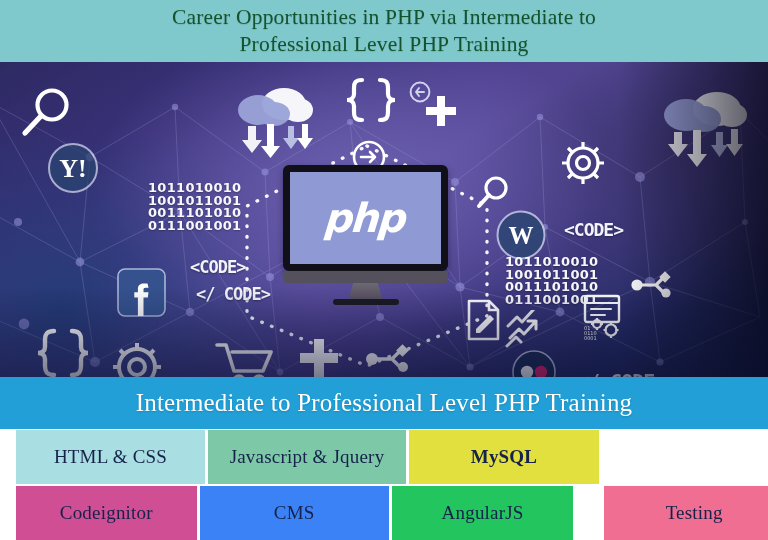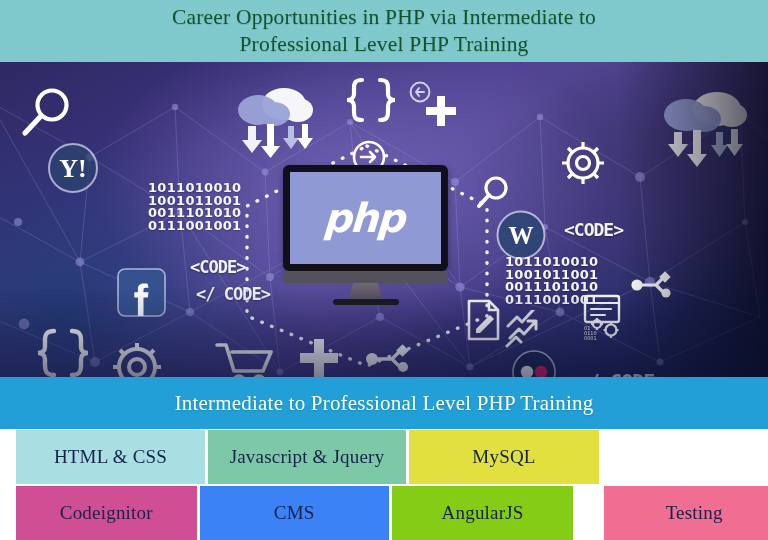--- a/index.html
+++ b/index.html
@@ -142,21 +142,21 @@
     position: absolute;
     left: 0; top: 377px;
     width: 768px;
     height: 52px;
     background: #219fd6;
     display: flex; align-items: center; justify-content: center;
   }
   .blue-band-title {
     color: #ffffff;
     font-family: "Liberation Serif", serif;
-    font-size: 21px;
+    font-size: 25px;
     letter-spacing: 0.2px;
     text-shadow: 0 1px 2px rgba(0,0,0,0.15);
   }
 
   
   .grid {
     position: absolute;
     left: 16px; top: 429px;
     width: 768px;
     height: 142px;
@@ -444,23 +444,23 @@
   </div>
 
   <div class="blue-band">
     <div class="blue-band-title">Intermediate to Professional Level PHP Training</div>
   </div>
 
   <div class="grid">
     <div class="grid-row r1">
       <div class="cell c-w1" style="background:#a9dfe2;">HTML &amp; CSS</div>
       <div class="cell c-w2" style="background:#7dc9a7;">Javascript &amp; Jquery</div>
-      <div class="cell c-w3" style="background:#e2e03f;">MySQL</div>
+      <div class="cell c-w3" style="background:#e2e03f;font-weight:bold;">MySQL</div>
     </div>
     <div class="grid-row r2">
       <div class="cell c-w1" style="background:#d04e93;">Codeignitor</div>
       <div class="cell c-w2" style="background:#3b82f6;">CMS</div>
-      <div class="cell c-w3" style="background:#84cc16;">AngularJS</div>
+      <div class="cell c-w3" style="background:#22c55e;">AngularJS</div>
       <div class="cell c-w4" style="background:#ef6e91;margin-left:28px;">Testing</div>
     </div>
   </div>
 
 </div>
 
 </body></html>

